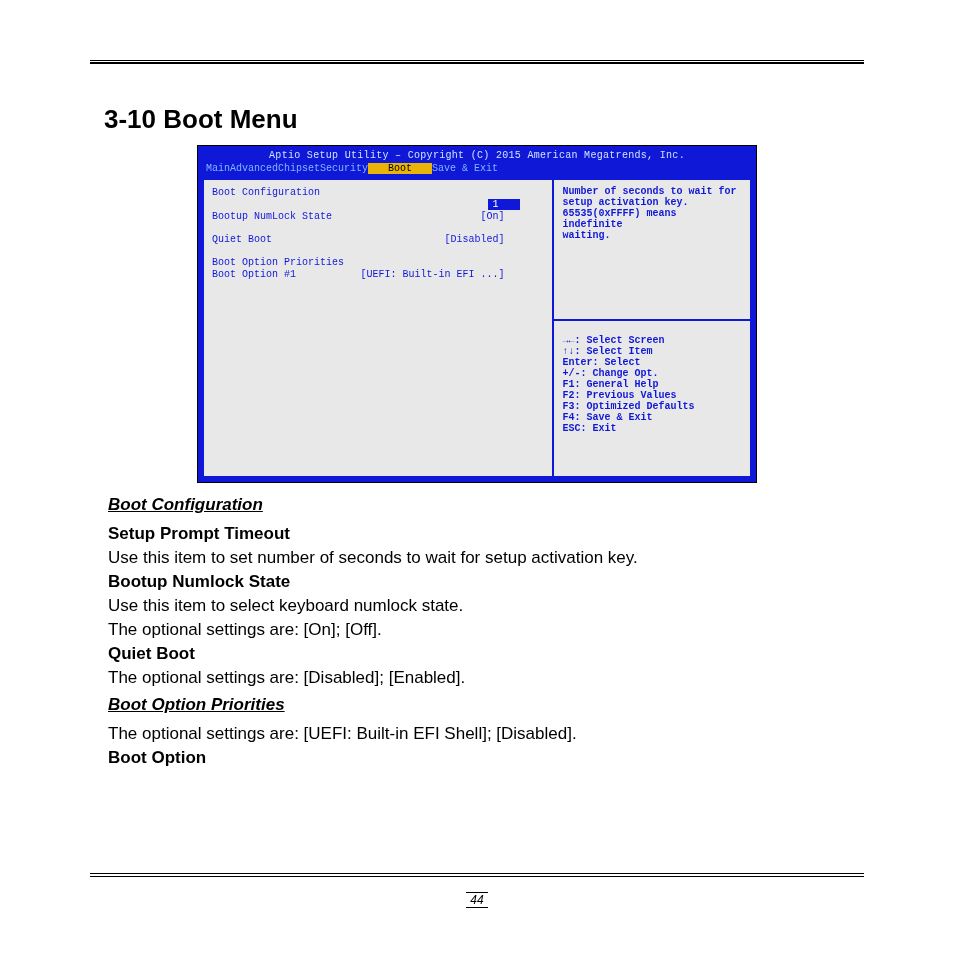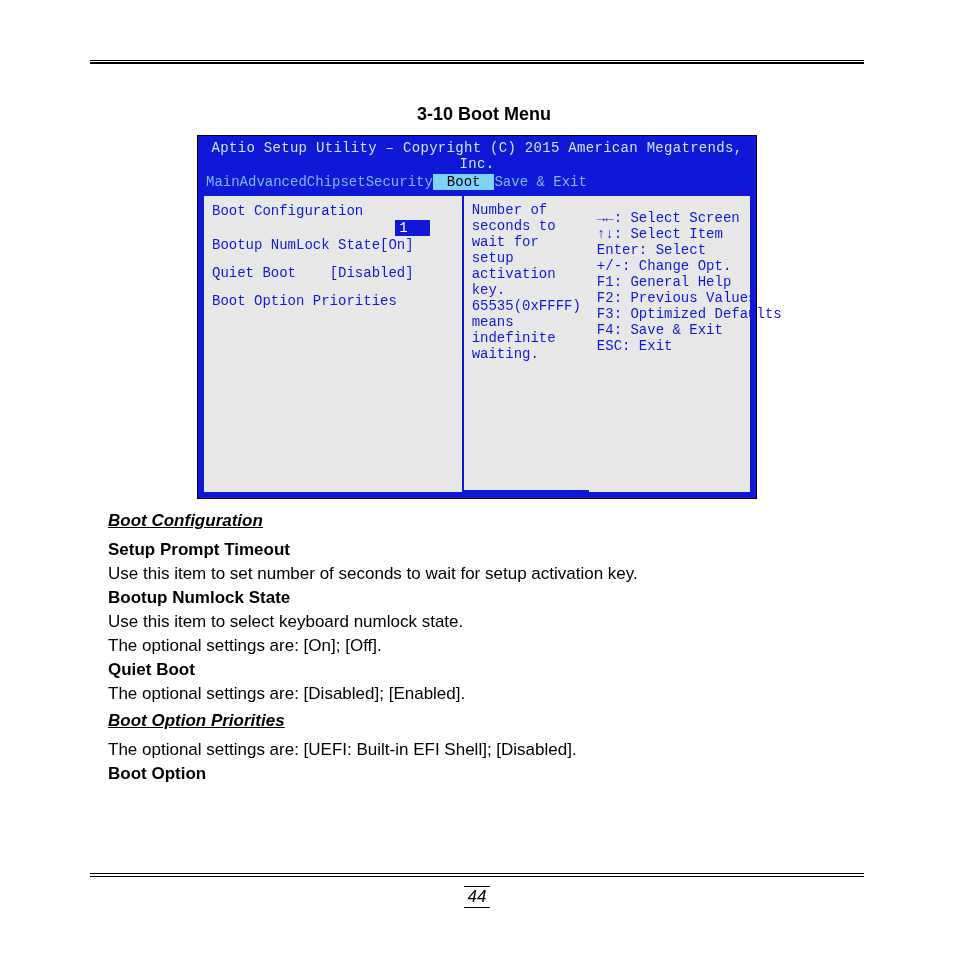--- a/index.html
+++ b/index.html
@@ -1,41 +1,41 @@
 <!DOCTYPE html>
 <html><head>
 <meta charset="utf-8">
 <style>
   * { box-sizing: border-box; margin: 0; padding: 0; }
   html, body { width: 954px; height: 954px; background: #fff; font-family: Arial, Helvetica, sans-serif; }
   .page { width: 954px; height: 954px; position: relative; padding: 60px 90px 0 90px; }
   .rule-dbl { border-top: 3px double #000; border-bottom: 1px solid #000; height: 4px; margin: 0 0 40px 0; }
-  .h1 { font-size: 18px; font-weight: bold; margin-left: 14px; margin-bottom: 10px; text-align: center; }
-  .bios-frame { width: 560px; margin: 0 auto 12px auto; background: #1018d8; border: 1px solid #000; font-family: "Courier New", monospace; font-size: 14px; color: #e8e8f8; }
+  .h1 { font-size: 26px; font-weight: bold; margin-left: 14px; margin-bottom: 10px; }
+  .bios-frame { width: 560px; margin: 0 auto 12px auto; background: #1018d8; border: 1px solid #000; font-family: "Courier New", monospace; font-size: 10px; color: #e8e8f8; }
   .bios-title { text-align: center; padding: 4px 0 0 0; color: #cfe3ff; letter-spacing: .3px; }
   .bios-tabs { display: flex; padding: 2px 8px 4px 8px; }
   .bios-tab { color: #7fb8ff; }
-  .bios-tab.active { background: #7dd3fc; color: #000; padding: 0 14px; }
+  .bios-tab.active { background: #eab308; color: #000; padding: 0 20px; }
   .bios-body { display: flex; background: #e8e8e8; color: #000; border: 2px solid #1018d8; margin: 0 4px 4px 4px; height: 300px; }
   .bios-left { flex: 1.7; border-right: 2px solid #1018d8; padding: 6px 8px; color: #1018d8; }
-  .bios-right { flex: 1; display: flex; flex-direction: row; }
+  .bios-right { flex: 1; display: flex; flex-direction: column; font-weight: bold; }
   .bios-help { flex: 1; padding: 6px 8px; border-bottom: 2px solid #1018d8; color: #1018d8; }
   .bios-keys { flex: 1; padding: 14px 8px; color: #1018d8; }
   .bios-row { display: flex; justify-content: space-between; margin: 1px 0; }
   .bios-row .lbl { white-space: pre; }
   .bios-row .val { padding-right: 40px; }
   .bios-row.sel .lbl { color: #e8e8e8; }
   .bios-row.sel .val { background: #1018d8; color: #fff; padding: 0 22px 0 4px; margin-right: 24px; }
   .bios-footer { text-align: center; padding: 2px 0 4px 0; color: #cfe3ff; }
   .section-hd { font-style: italic; font-weight: bold; text-decoration: underline; font-size: 17px; margin: 6px 0 8px 18px; }
   .para { font-size: 17px; margin: 0 0 2px 18px; line-height: 22px; }
   .b { font-weight: bold; }
   .footer-rule { position: absolute; left: 90px; right: 90px; bottom: 80px; border-top: 1px solid #000; }
   .footer-rule2 { position: absolute; left: 90px; right: 90px; bottom: 77px; border-top: 1px solid #000; }
-  .pagenum { position: absolute; left: 0; right: 0; bottom: 46px; text-align: center; font-style: italic; font-size: 17px; }
+  .pagenum { position: absolute; left: 0; right: 0; bottom: 46px; text-align: center; font-style: italic; font-size: 12px; }
   .pagenum span { border-top: 1px solid #000; border-bottom: 1px solid #000; padding: 0 4px; display: inline-block; }
   .keys-line { white-space: pre; }
 </style>
 </head>
 <body>
 
 <div class="page">
   <div class="rule-dbl"></div>
   <div class="h1">3-10 Boot Menu</div>
 
@@ -64,20 +64,24 @@
         </div>
         <div style="height:10px"></div>
         <div class="bios-row">
           <span class="lbl">Quiet Boot</span>
           <span class="val">[Disabled]</span>
         </div>
         <div style="height:10px"></div>
         <div class="bios-row">
             <span class="lbl">Boot Option Priorities</span>
           </div>
+        <div class="bios-row">
+          <span class="lbl">Boot Option #1</span>
+          <span class="val">[UEFI: Built-in EFI ...]</span>
+        </div>
       </div>
       <div class="bios-right">
         <div class="bios-help">
           <div>Number of seconds to wait for</div>
           <div>setup activation key.</div>
           <div>65535(0xFFFF) means indefinite</div>
           <div>waiting.</div>
         </div>
         <div class="bios-keys">
           <div class="keys-line">→←: Select Screen</div>

